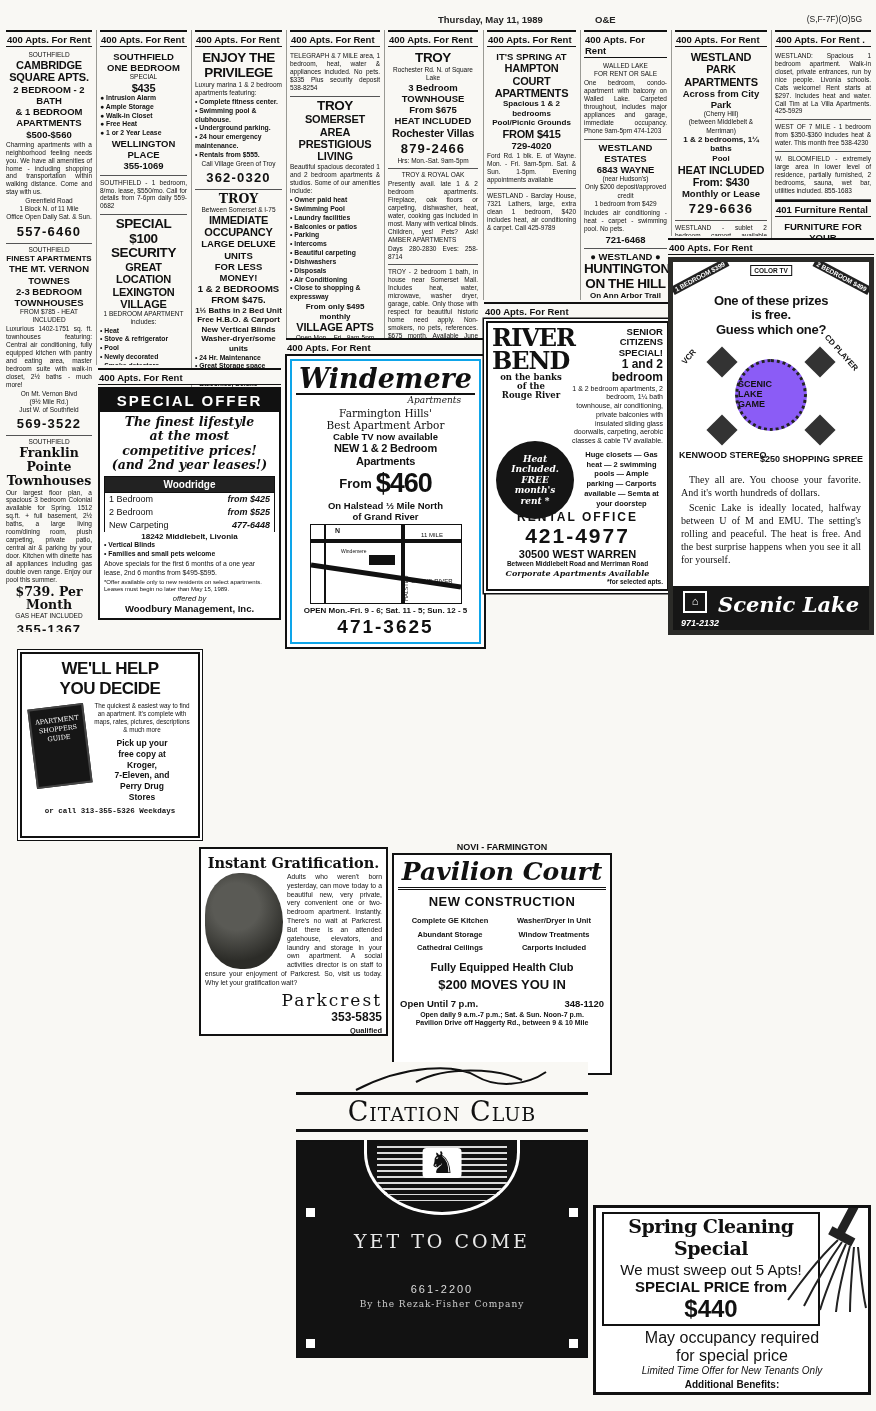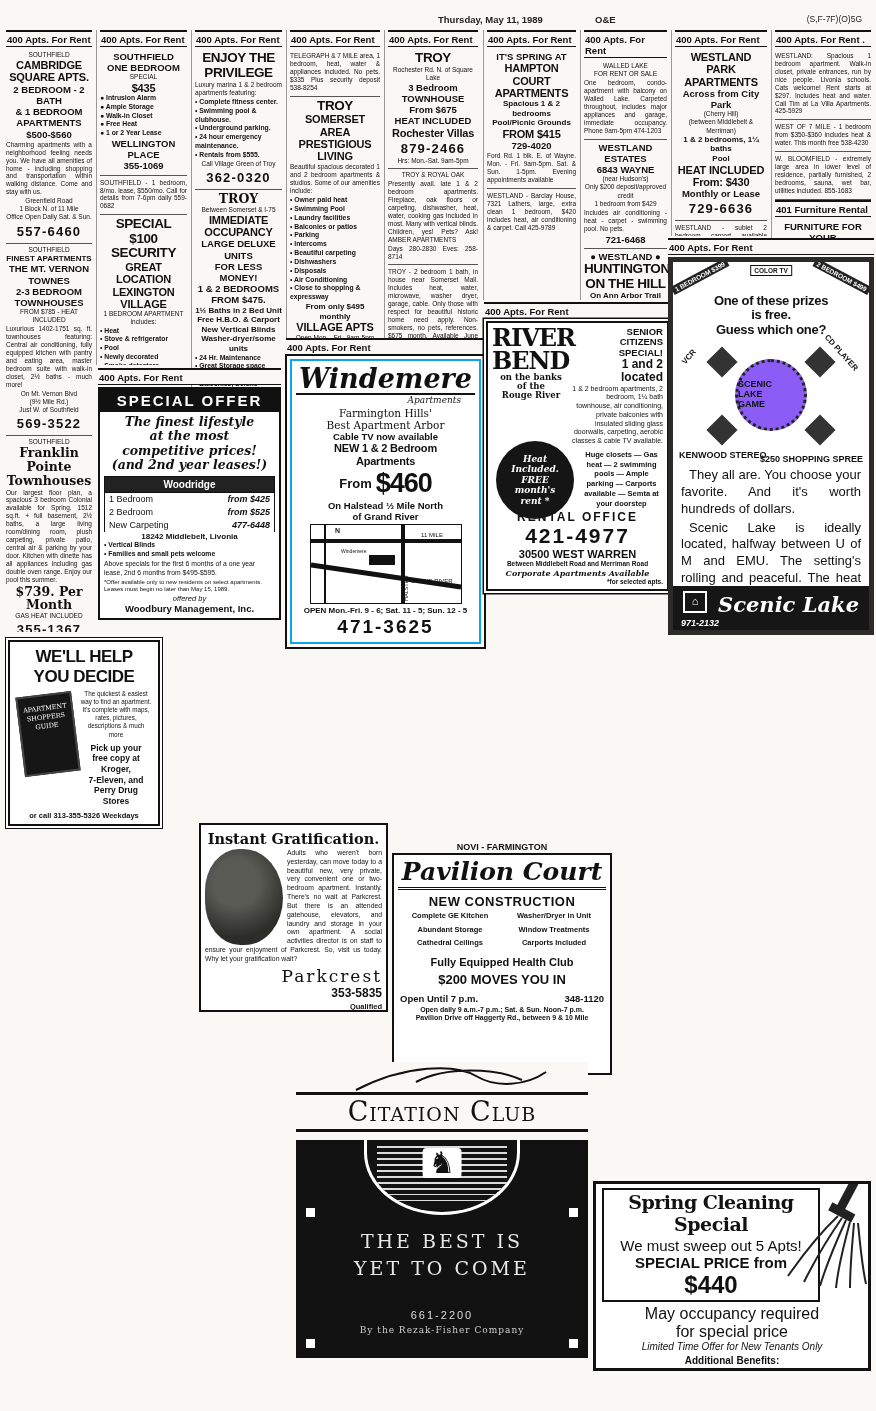--- a/index.html
+++ b/index.html
@@ -88,35 +88,35 @@
   .sc-circle{position:absolute;left:50%;top:50%;transform:translate(-50%,-50%);width:66px;height:66px;border-radius:50%;
              border:3px dotted #222;background:#8b5cf6;display:flex;flex-direction:column;justify-content:center;z-index:2;}
   .sc-circle div{font-size:9px;font-weight:bold;line-height:1.1;}
   .sc-diamond{position:absolute;width:22px;height:22px;background:#333;transform:rotate(45deg);z-index:1;}
   .sc-d1{left:34px;top:12px;} .sc-d2{right:34px;top:12px;} .sc-d3{left:34px;bottom:10px;} .sc-d4{right:34px;bottom:10px;}
   .sc-lab{position:absolute;font-size:8px;font-weight:bold;line-height:1.05;}
   .sc-vcr{left:4px;top:14px;transform:rotate(-48deg);}
   .sc-cd{right:2px;top:10px;transform:rotate(48deg);text-align:center;}
   .sc-ken{left:2px;bottom:-10px;text-align:center;font-size:9px;}
   .sc-spree{right:2px;bottom:-14px;text-align:center;font-size:9px;}
-  .sc-body{font-family:Liberation Sans, sans-serif;font-size:13px;line-height:1.3;text-align:justify;margin:16px 4px 0;text-indent:8px;}
+  .sc-body{font-family:Liberation Serif, serif;font-size:10px;line-height:1.3;text-align:justify;margin:22px 4px 0;text-indent:8px;}
   .sc-band{position:absolute;left:0;right:0;bottom:0;height:44px;background:#161616;color:#fff;}
   .sc-script{position:absolute;right:10px;top:6px;font-family:"DejaVu Serif",serif;font-style:italic;font-weight:bold;font-size:21px;}
   .sc-house{position:absolute;left:10px;top:5px;width:20px;height:18px;border:2px solid #fff;text-align:center;font-size:11px;line-height:16px;}
   .sc-phone{position:absolute;left:8px;bottom:2px;font-size:9px;font-weight:bold;font-style:italic;}
   
-  #wellhelp{left:8px;top:640px;width:152px;height:186px;border:2px solid #111;box-shadow:0 0 0 2px #fff,0 0 0 3px #111;margin:0;}
+  #wellhelp{left:8px;top:640px;width:180px;height:186px;border:2px solid #111;box-shadow:0 0 0 2px #fff,0 0 0 3px #111;margin:12px;}
   .wh-title{font-size:17px;font-weight:bold;text-align:center;line-height:1.05;letter-spacing:-.5px;margin-top:2px;}
   .wh-row{display:flex;margin-top:4px;}
   .wh-book{width:56px;height:80px;background:#161616;color:#fff;transform:rotate(-7deg);margin:4px 2px 0 6px;
            font-family:"DejaVu Serif",serif;font-size:6.5px;text-align:center;padding-top:8px;box-sizing:border-box;border:2px solid #444;line-height:1.4;}
   .wh-right{flex:1;padding:0 2px;}
   .wh-blurb{font-size:6.3px;text-align:center;line-height:1.3;}
   .wh-pick{font-size:8.5px;font-weight:bold;text-align:center;line-height:1.25;margin-top:4px;}
-  .wh-call{font-size:7.5px;font-weight:bold;text-align:center;margin-top:5px;}
+  .wh-call{font-size:7.5px;font-weight:bold;text-align:center;margin-top:5px;font-family:Liberation Mono, monospace;}
   
   #parkcrest{left:199px;top:637px;width:189px;height:189px;border:2px solid #111;}
   .pk-title{font-family:"DejaVu Serif",serif;font-size:14.5px;font-weight:bold;text-align:center;margin-top:1px;}
   .pk-body{font-size:6.8px;line-height:1.3;text-align:justify;margin-top:2px;}
   .pk-img{float:left;width:78px;height:96px;background:radial-gradient(circle at 40% 35%,#5a5a55 0 30%,#2c2c28 70%);border-radius:46% 54% 52% 48%;margin:2px 4px 0 0;}
   .pk-logo{font-family:"DejaVu Serif",serif;font-size:17px;letter-spacing:2px;text-align:right;margin-top:2px;}
   .pk-phone{font-size:12px;font-weight:bold;text-align:right;}
   .pk-qual{font-size:7.5px;font-weight:bold;text-align:right;line-height:1.2;margin-top:2px;}
   
   #chatham{left:392px;top:640px;width:186px;height:162px;background:#141414;color:#fff;border:2px solid #111;}
@@ -142,21 +142,21 @@
   .spc-occ{font-size:16px;text-align:center;line-height:1.1;margin-top:3px;}
   .spc-lim{font-size:10px;font-style:italic;text-align:center;margin-top:1px;}
   .spc-ben{font-size:10px;font-weight:bold;text-align:center;line-height:1.25;margin-top:3px;}
   .spc-broom{position:absolute;right:-4px;top:-6px;}
   
   #pavilion-wrap{left:392px;top:842px;width:220px;}
   .pv-loc{font-size:9px;font-weight:bold;text-align:center;margin-bottom:1px;}
   #pavilion{border:2px solid #111;height:222px;}
   .pv-name{font-family:"DejaVu Serif",serif;font-style:italic;font-weight:bold;font-size:25px;text-align:center;line-height:1;border-bottom:3px double #111;padding-bottom:3px;}
   .pv-constr{font-size:13px;font-weight:bold;text-align:center;letter-spacing:.5px;margin-top:4px;}
-  .pv-cols{display:flex;}
+  .pv-cols{display:flex;margin-top:5px;}
   .pv-col{flex:1;}
   .pv-col div{font-size:7.5px;font-weight:bold;text-align:center;line-height:1.8;}
   .pv-health{font-size:11px;font-weight:bold;text-align:center;margin-top:6px;}
   .pv-move{font-size:13px;font-weight:bold;text-align:center;margin-top:4px;}
   .pv-openrow{display:flex;justify-content:space-between;font-size:9.5px;font-weight:bold;margin-top:6px;padding:0 2px;}
   .pv-hours{font-size:7px;font-weight:bold;text-align:center;margin-top:2px;}
   .pv-where{font-size:7px;font-weight:bold;text-align:center;margin-top:1px;}
   
   #citation{left:296px;top:1062px;width:292px;height:300px;border:none;background:transparent;padding:0;}
   .cit-top{position:relative;height:78px;background:#f9f8f4;}
@@ -518,21 +518,21 @@
             </div>
         </div>
         <div class="rb-right">
           <div>
               <div class="rb-sen-line">SENIOR</div>
               <div class="rb-sen-line">CITIZENS</div>
               <div class="rb-sen-line">SPECIAL!</div>
             </div>
           <div>
               <div class="rb-bed-line">1 and 2</div>
-              <div class="rb-bed-line">located</div>
+              <div class="rb-bed-line">bedroom</div>
             </div>
           <div class="rb-body">1 &amp; 2 bedroom apartments, 2 bedroom, 1¼ bath townhouse, air conditioning, private balconies with insulated sliding glass doorwalls, carpeting, aerobic classes &amp; cable TV available.</div>
         </div>
       </div>
       <div class="rb-circle">
           <div class="rb-circ-line">Heat</div>
           <div class="rb-circ-line">Included.</div>
           <div class="rb-circ-line">FREE</div>
           <div class="rb-circ-line">month's</div>
           <div class="rb-circ-line">rent *</div>
@@ -710,21 +710,20 @@
     <div class="cit-black">
       <div class="cit-arch">
         <div class="lines"></div>
         <div class="cit-horse">♞</div>
       </div>
       <div class="cit-sq tl"></div>
       <div class="cit-sq tr"></div>
       <div class="cit-sq bl"></div>
       <div class="cit-sq br"></div>
       <div class="cit-tag">
-        <div>THE BEST IS</div>
         <div>YET TO COME</div>
       </div>
       <div class="cit-phone">661-2200</div>
       <div class="cit-by">By the Rezak-Fisher Company</div>
     </div>
   </div>
 
 </div>
 
 </body></html>

